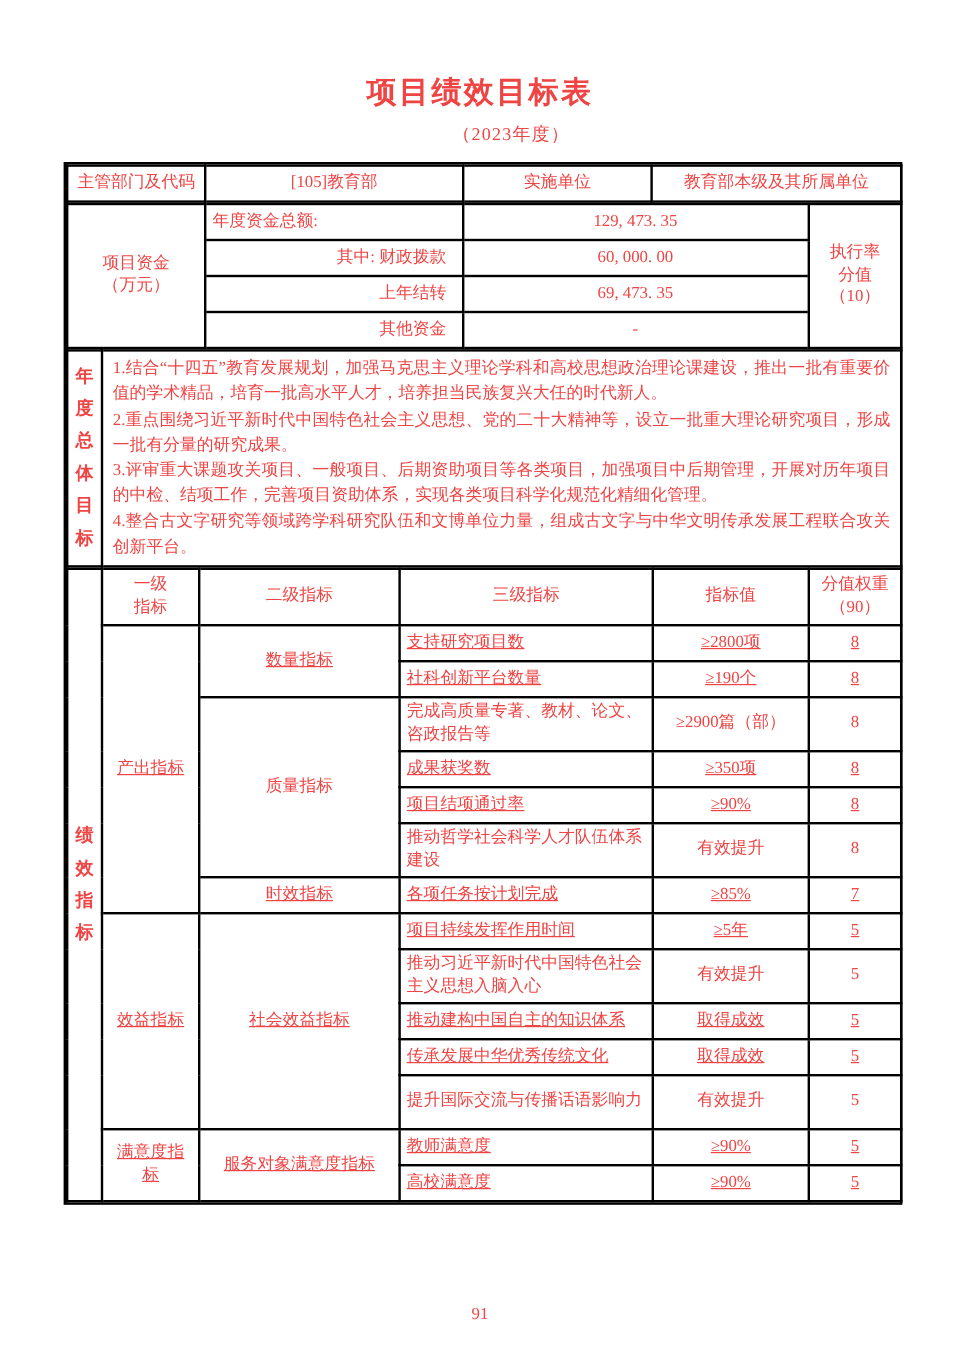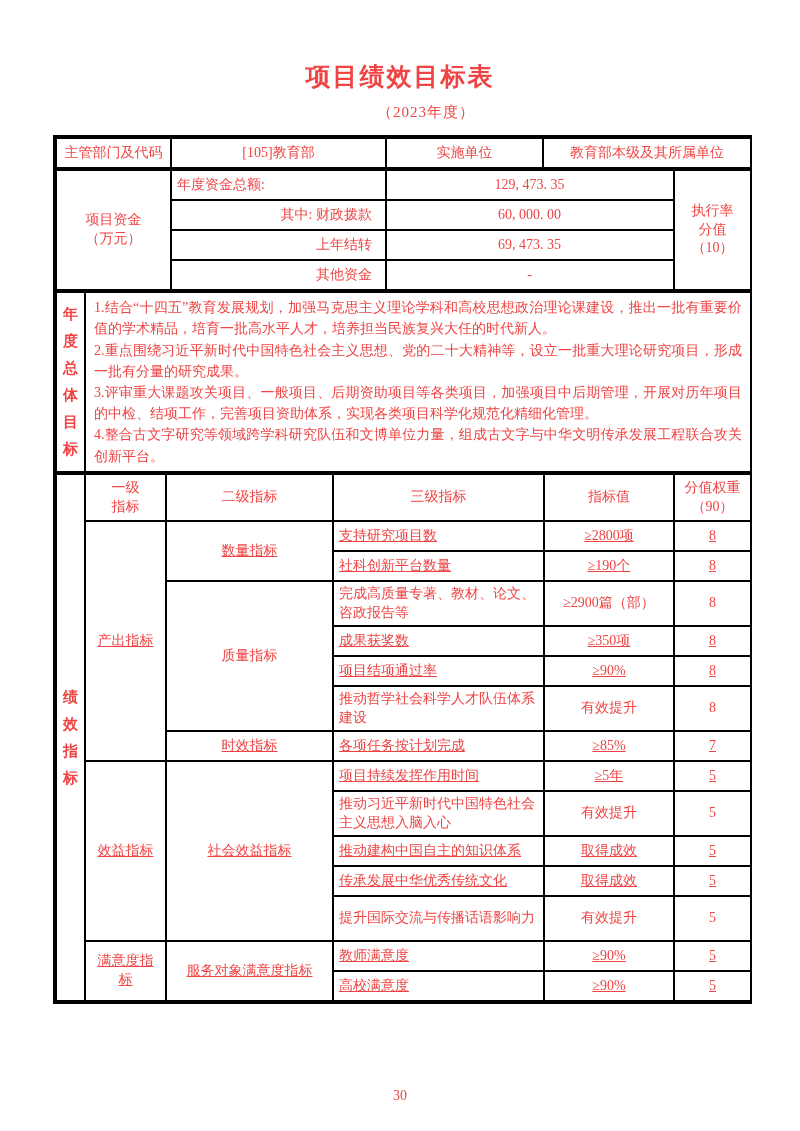--- a/index.html
+++ b/index.html
@@ -232,14 +232,14 @@
       </tr>
       <tr class="h28">
         <td class="l3cell">高校满意度</td>
         <td>≥90%</td>
         <td>5</td>
       </tr>
     </tbody>
       </table>
   </div>
 
-  <div class="page-number">30</div>
+  <div class="page-number">91</div>
 </div>
 
 </body></html>

